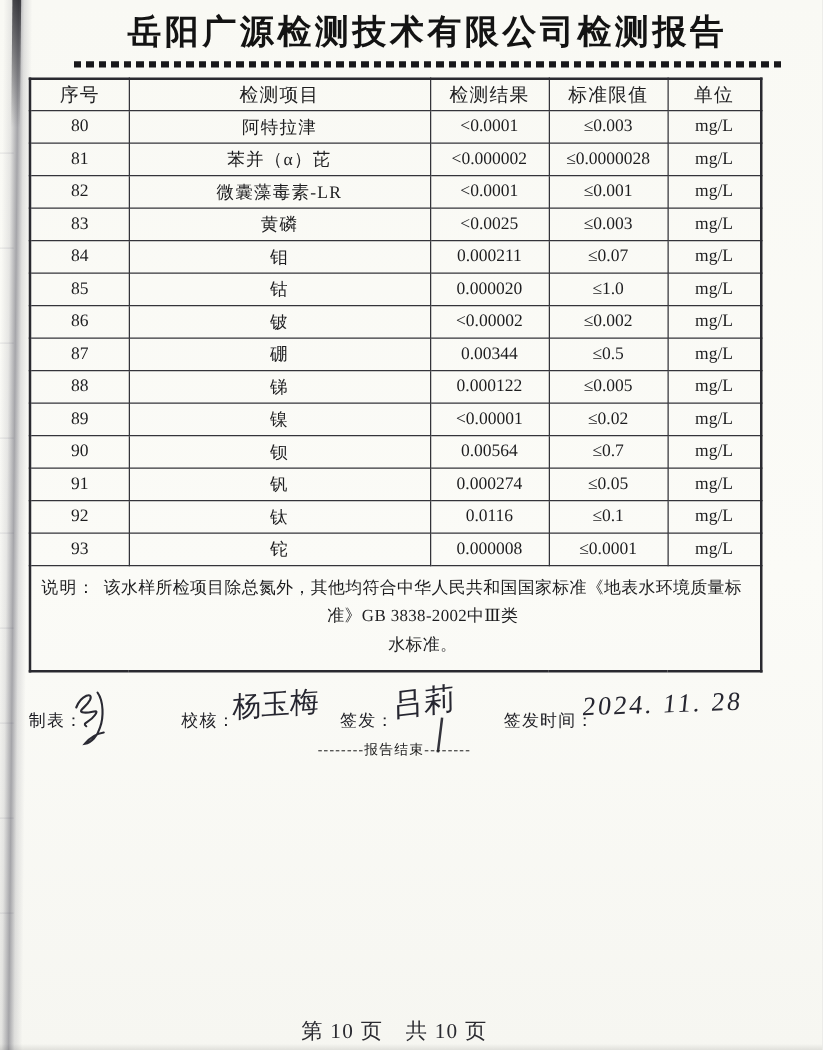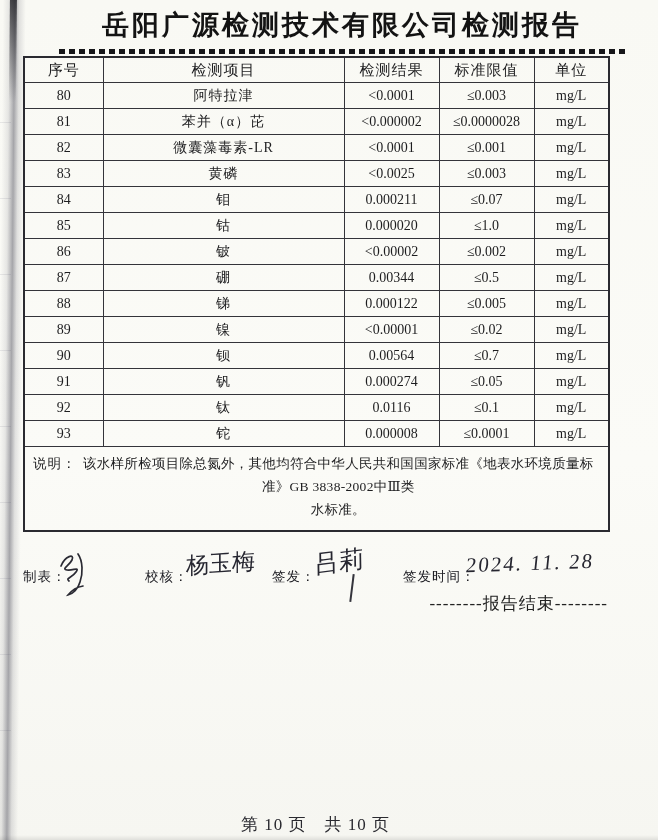--- a/index.html
+++ b/index.html
@@ -27,42 +27,42 @@
     margin:9px 0 0;font-size:27px;line-height:32px;font-weight:700;color:#131313;
     letter-spacing:3px;text-align:center;white-space:nowrap;
   }
   .dotted{
     margin:8px auto 0;height:5px;width:567px;
     background:repeating-linear-gradient(90deg,#17171a 0 6px,transparent 6px 10px);
   }
   .docno{margin-top:2px;font-size:16px;line-height:20px;text-align:center;letter-spacing:1px;}
 
   table.results{
-    border-collapse:collapse;width:585px;margin-top:2px;table-layout:fixed;
+    border-collapse:collapse;width:585px;margin-top:8px;table-layout:fixed;
     border:2px solid #2a2a30;
   }
   .results th,.results td{border:1px solid #34343a;padding:0;text-align:center;}
   .results th{height:24px;font-size:15px;font-weight:400;letter-spacing:1px;}
   .results td{height:25px;font-size:14px;}
   .results td.c2{letter-spacing:1px;}
   .note-cell{padding:5px 8px 9px 8px !important;height:auto !important;}
   .note{display:flex;margin:0;font-size:13.5px;line-height:23px;text-align:center;}
   .nlabel{flex:0 0 auto;white-space:nowrap;letter-spacing:1px;}
   .ntext{flex:1;letter-spacing:0.3px;}
 
   .sig-label{position:absolute;font-size:13.5px;color:#202026;letter-spacing:1px;}
   .hand{position:absolute;color:#262630;font-weight:500;white-space:nowrap;}
   .hand-check{left:186px;top:548px;font-size:23px;transform:rotate(-4deg) skewX(-4deg);}
   .hand-issue{left:314px;top:545px;font-size:25px;transform:rotate(-7deg) skewX(-6deg);}
   .hand-date{left:466px;top:551px;font-size:21px;letter-spacing:2px;transform:rotate(-2deg) skewX(-8deg);}
   .scribble{position:absolute;left:55px;top:549px;}
   .flourish{position:absolute;left:351px;top:574px;width:2px;height:28px;background:#34343c;transform:rotate(7deg);}
 
-  .endline{position:absolute;left:23px;top:592px;width:585px;text-align:right;
-    font-size:17px;letter-spacing:1px;color:#222;}
+  .endline{position:absolute;left:23px;top:592px;width:585px;text-align:center;
+    font-size:11px;letter-spacing:1px;color:#222;}
   .pagefooter{position:absolute;left:23px;top:813px;width:585px;text-align:center;
     font-size:17px;color:#2a2a30;letter-spacing:1px;}
 </style>
 </head>
 <body>
 
 <div class="page">
 
   <div class="scan-band"></div>
   <div class="tick" style="top:122px"></div>

